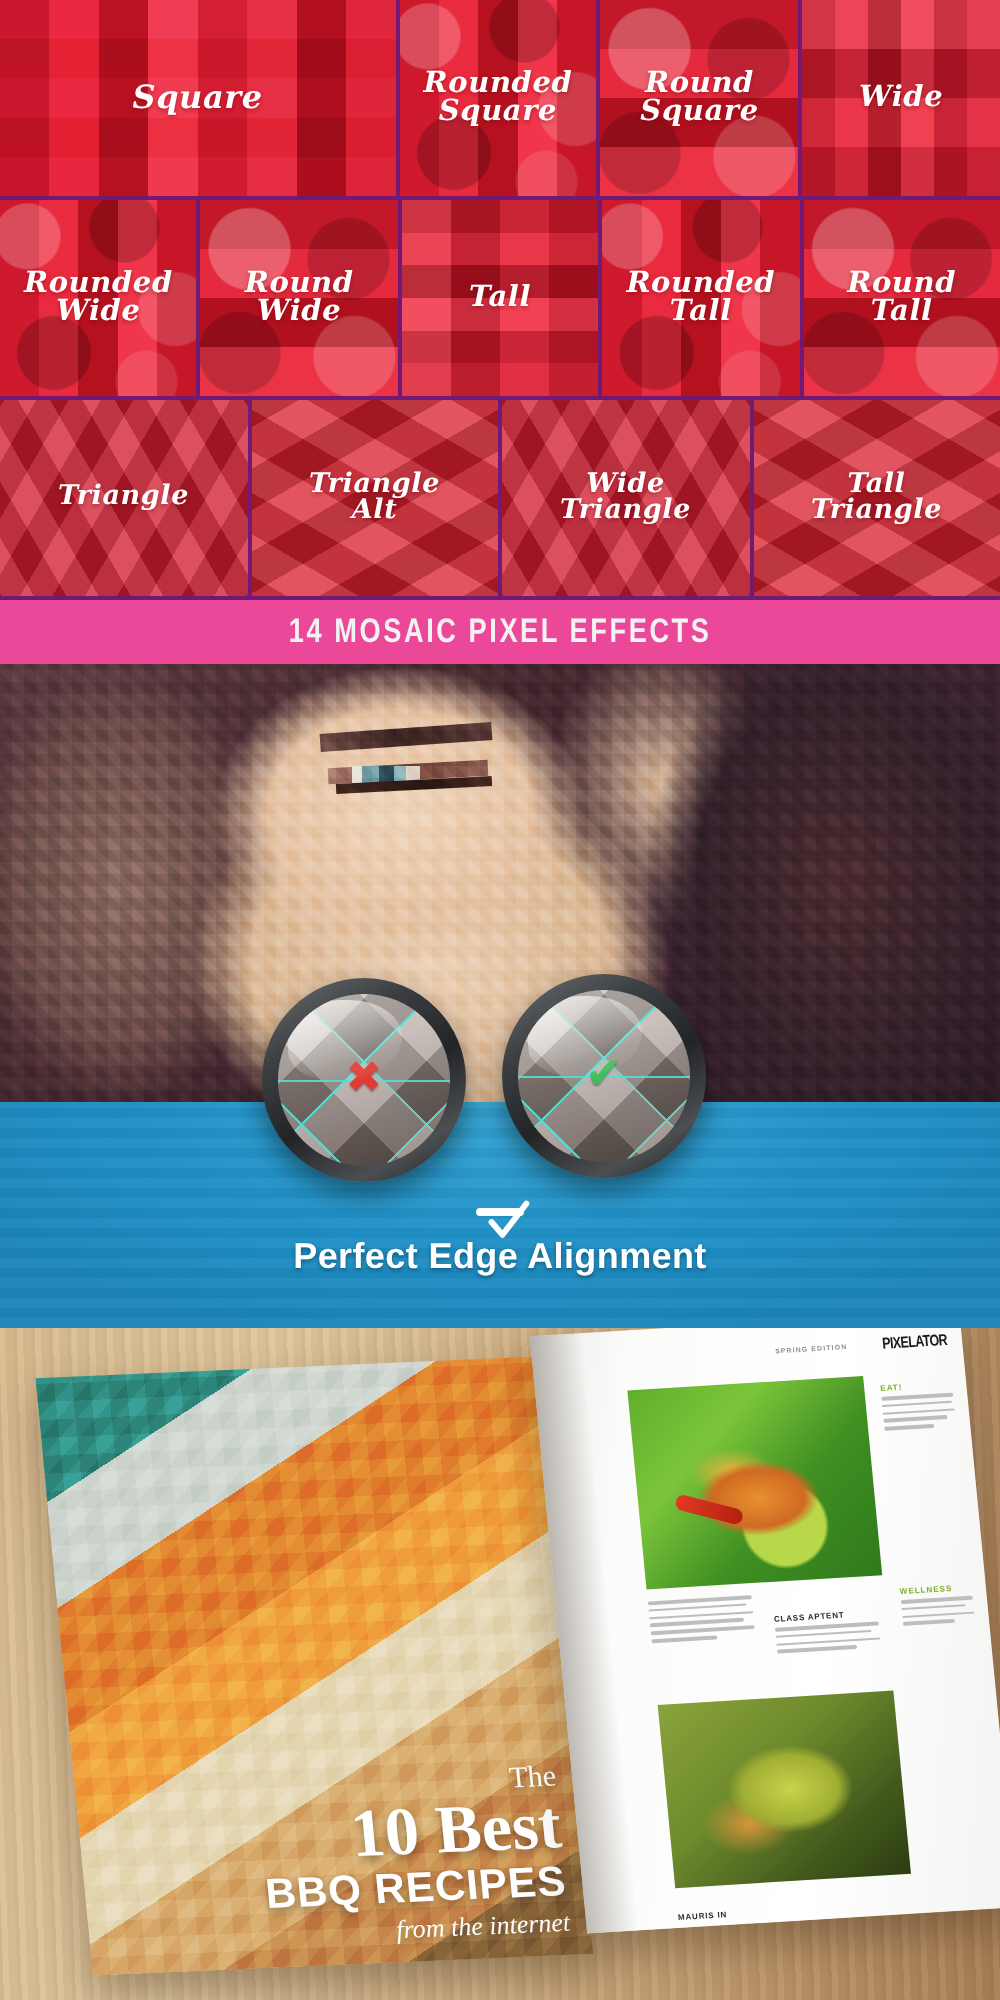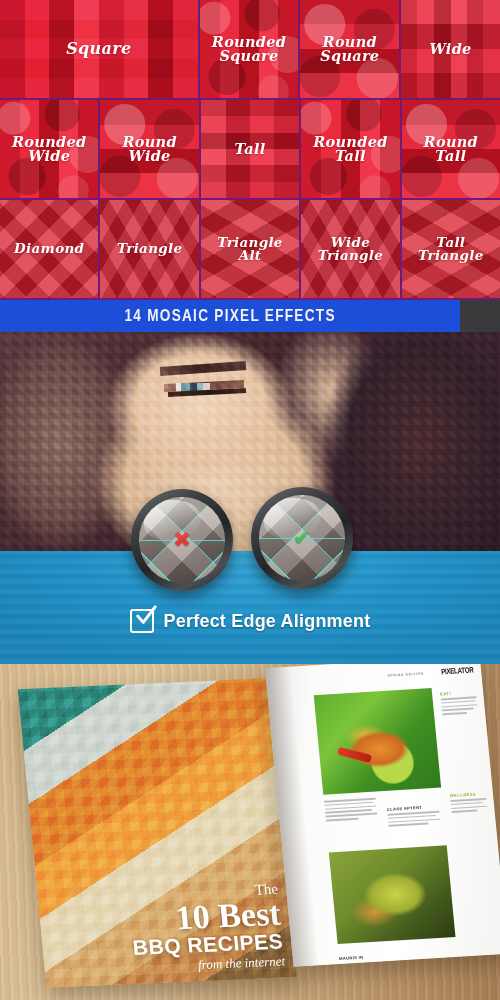--- a/index.html
+++ b/index.html
@@ -78,22 +78,22 @@
         repeating-linear-gradient(-60deg, rgba(255,255,255,.10) 0 14px, rgba(0,0,0,.12) 14px 28px);
       background-blend-mode:overlay; }
   .m-tri2 { background:#d9202f; }
   .m-tri2::after { content:""; position:absolute; inset:-20px;
       background:
         repeating-linear-gradient(30deg, rgba(255,255,255,.15) 0 18px, rgba(0,0,0,.13) 18px 36px),
         repeating-linear-gradient(-30deg, rgba(255,255,255,.10) 0 18px, rgba(0,0,0,.15) 18px 36px);
       background-blend-mode:overlay; }
 
   
-  #banner { position:absolute; left:0; top:300px; width:460px; height:32px;
-            background:#1d4ed8; display:flex; align-items:center; justify-content:center; }
+  #banner { position:absolute; left:0; top:300px; width:500px; height:32px;
+            background:#ec4899; display:flex; align-items:center; justify-content:center; }
   #banner .txt {
     color:#f2f2f2; font-family:"Liberation Sans Narrow","Liberation Sans",sans-serif;
     font-weight:700; font-size:17px; letter-spacing:1.6px;
     transform:scaleX(.80); transform-origin:center;
   }
 
   
   #portrait-section { position:absolute; left:0; top:332px; width:500px; height:219px; overflow:hidden; }
   #portrait-bg { position:absolute; inset:0;
     background:
@@ -156,21 +156,21 @@
     border-radius:50% 50% 60% 40%;
     background:linear-gradient(160deg, rgba(255,255,255,.78), rgba(255,255,255,.10) 70%, rgba(255,255,255,0)); }
   .lens .mark { position:absolute; left:0; right:0; top:50%; transform:translateY(-50%);
     text-align:center; font-size:22px; font-weight:700; line-height:1;
     font-family:"DejaVu Sans",sans-serif; }
   .lens .mark.bad  { color:#e03b34; text-shadow:0 1px 1px rgba(0,0,0,.3); }
   .lens .mark.good { color:#3fbf5a; text-shadow:0 1px 1px rgba(0,0,0,.3); }
 
   
   #check-line { position:absolute; left:0; top:604px; width:500px; height:34px;
-    display:flex; align-items:center; justify-content:center; gap:10px; z-index:6; }
+    display:flex; align-items:center; justify-content:center; gap:10px; z-index:6;flex-direction:column; }
   #check-box { width:24px; height:24px; border:2px solid #ffffff; border-radius:3px; position:relative; }
   #check-box .tick { position:absolute; left:3px; top:-6px; width:22px; height:22px; }
   #check-label { color:#ffffff; font-size:18px; font-weight:700; letter-spacing:.2px;
     text-shadow:0 1px 2px rgba(0,40,60,.5); }
 
   
   #mag-section { position:absolute; left:0; top:664px; width:500px; height:336px; overflow:hidden; }
   #wood { position:absolute; inset:0;
     background:
       repeating-linear-gradient(88deg, rgba(0,0,0,.055) 0 2px, rgba(255,255,255,.05) 2px 5px, rgba(0,0,0,.03) 5px 9px),
@@ -273,24 +273,20 @@
 Tall</div>
         </div>
         <div class="cell narrow" style="flex: 1 1 0px;">
           <div class="mosaic m-circ"></div>
           <div class="label">Round
 Tall</div>
         </div>
       </div>
     <div class="grid-row" id="row3">
         <div class="cell narrow2" style="flex: 1 1 0px;">
-          <div class="mosaic m-diam"></div>
-          <div class="label">Diamond</div>
-        </div>
-        <div class="cell narrow2" style="flex: 1 1 0px;">
           <div class="mosaic m-tri"></div>
           <div class="label">Triangle</div>
         </div>
         <div class="cell narrow2" style="flex: 1 1 0px;">
           <div class="mosaic m-tri2"></div>
           <div class="label">Triangle
 Alt</div>
         </div>
         <div class="cell narrow2" style="flex: 1 1 0px;">
           <div class="mosaic m-tri"></div>

